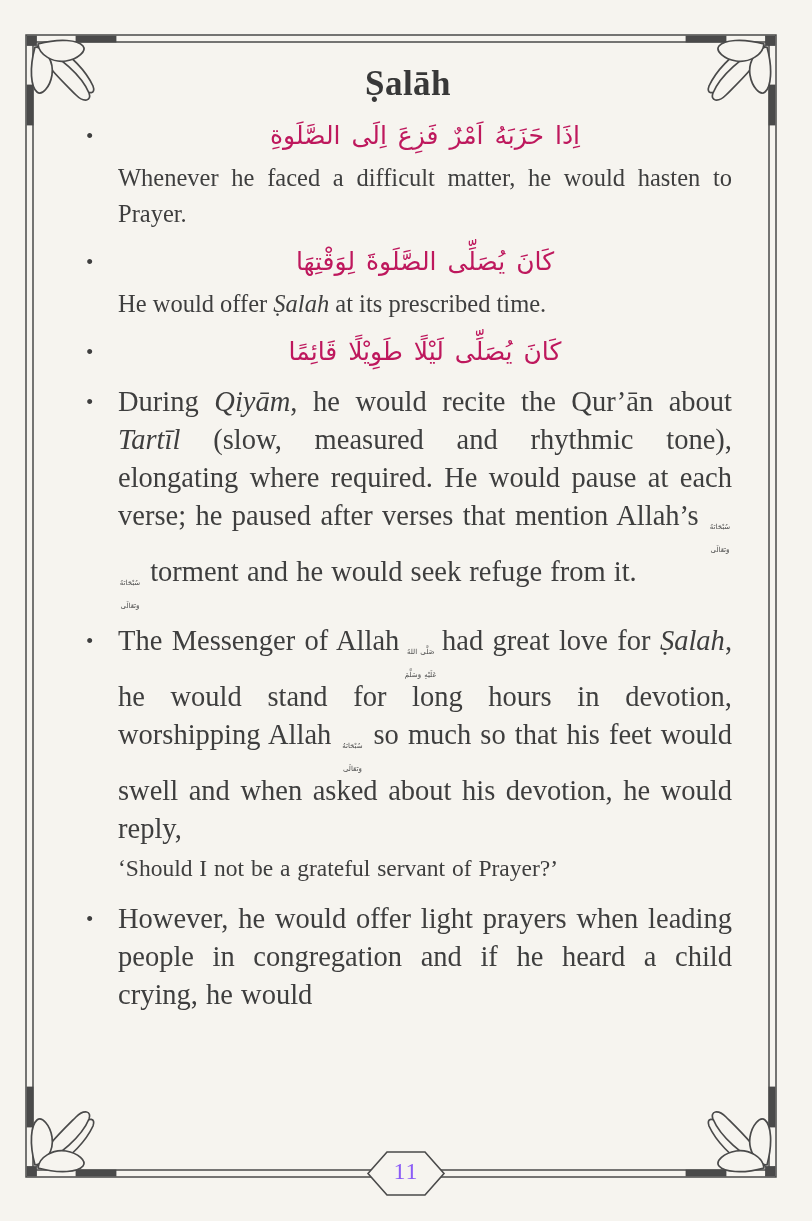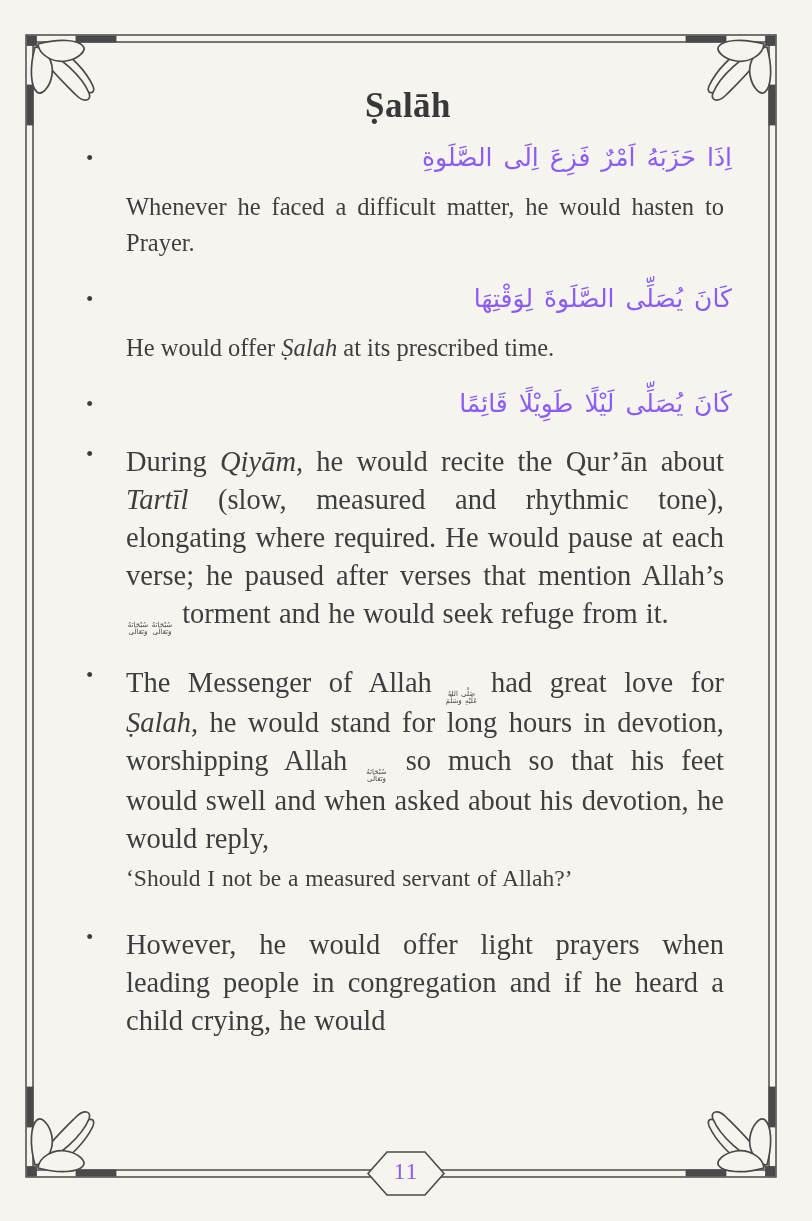--- a/index.html
+++ b/index.html
@@ -20,21 +20,21 @@
     width: 812px; height: 1221px;
     pointer-events: none;
   }
   .frame-svg .fl { fill: none; stroke: #4a4a4a; stroke-width: 1.5; }
   .frame-svg .bar { fill: #4a4a4a; stroke: #4a4a4a; stroke-width: 0.8; }
   .frame-svg .leaf { fill: #f6f4ef; stroke: #4a4a4a; stroke-width: 1.7; stroke-linejoin: round; }
   .frame-svg .hex { fill: #f6f4ef; stroke: #4a4a4a; stroke-width: 1.6; }
 
   .content {
     position: absolute;
-    left: 84px; top: 86px;
+    left: 84px; top: 64px;
     width: 648px;
   }
   h1.title {
     margin: 0 0 9px 0;
     text-align: center;
     font-size: 35px;
     font-weight: bold;
     letter-spacing: 0.5px;
     color: #383838;
   }
@@ -51,48 +51,49 @@
   .dot {
     padding-left: 2px;
     font-size: 21px;
     color: #3e3e3e;
   }
   li.md .dot { line-height: 36px; }
   li.lg .dot { line-height: 38px; }
   li.has-arabic .dot { line-height: 46px; }
   .arabic {
     direction: rtl;
-    text-align: right;
+    text-align: center;
     font-family: "DejaVu Sans", sans-serif;
     font-size: 25px;
     line-height: 46px;
     word-spacing: 3px;
-    color: #8b5cf6;
+    color: #be185d;
     margin-bottom: 1px;
   }
   p.english {
-    margin: 8px;
+    margin: 0;
     text-align: justify;
   }
   li.md p.english { font-size: 24.5px; line-height: 36px; }
   li.lg p.english { font-size: 28.5px; line-height: 38px; word-spacing: 1px; }
   p.english .small { font-size: 23.5px; }
   .honorific {
     display: inline-flex;
     flex-direction: column;
     align-items: center;
     justify-content: space-between;
     width: 24px;
     vertical-align: -4px;
     font-family: "DejaVu Sans", sans-serif;
     font-size: 7px;
     line-height: 6.5px;
     color: #4a4a4a;
     white-space: nowrap;
     overflow: visible;
+    gap: 16px;
   }
   .badge {
     position: absolute;
     left: 406px; top: 1173px;
     transform: translate(-50%, -54%);
     font-size: 24px;
     color: #8b5cf6;
     letter-spacing: 1px;
   }
 </style>
@@ -164,21 +165,21 @@
         </li>
         <li class="item lg">
           <span class="dot">•</span>
           <div class="body">
             <p class="english"><span>The Messenger of Allah </span><span class="honorific">
                 <span>صَلَّى اللهُ</span>
                 <span>عَلَيْهِ وَسَلَّمَ</span>
               </span><span> had great love for </span><i>Ṣalah</i><span>, he would stand for long hours in devotion, worshipping Allah </span><span class="honorific">
                 <span>سُبْحَانَهُ</span>
                 <span>وَتَعَالَى</span>
-              </span><span> so much so that his feet would swell and when asked about his devotion, he would reply, </span><br><span class="small">‘Should I not be a measured servant of Allah?’</span></p>
+              </span><span> so much so that his feet would swell and when asked about his devotion, he would reply, </span><br><span class="small">‘Should I not be a grateful servant of Prayer?’</span></p>
           </div>
         </li>
         <li class="item lg">
           <span class="dot">•</span>
           <div class="body">
             <p class="english"><span>However, he would offer light prayers when leading people in congregation and if he heard a child crying, he would</span></p>
           </div>
         </li>
       </ul>
   </main>

